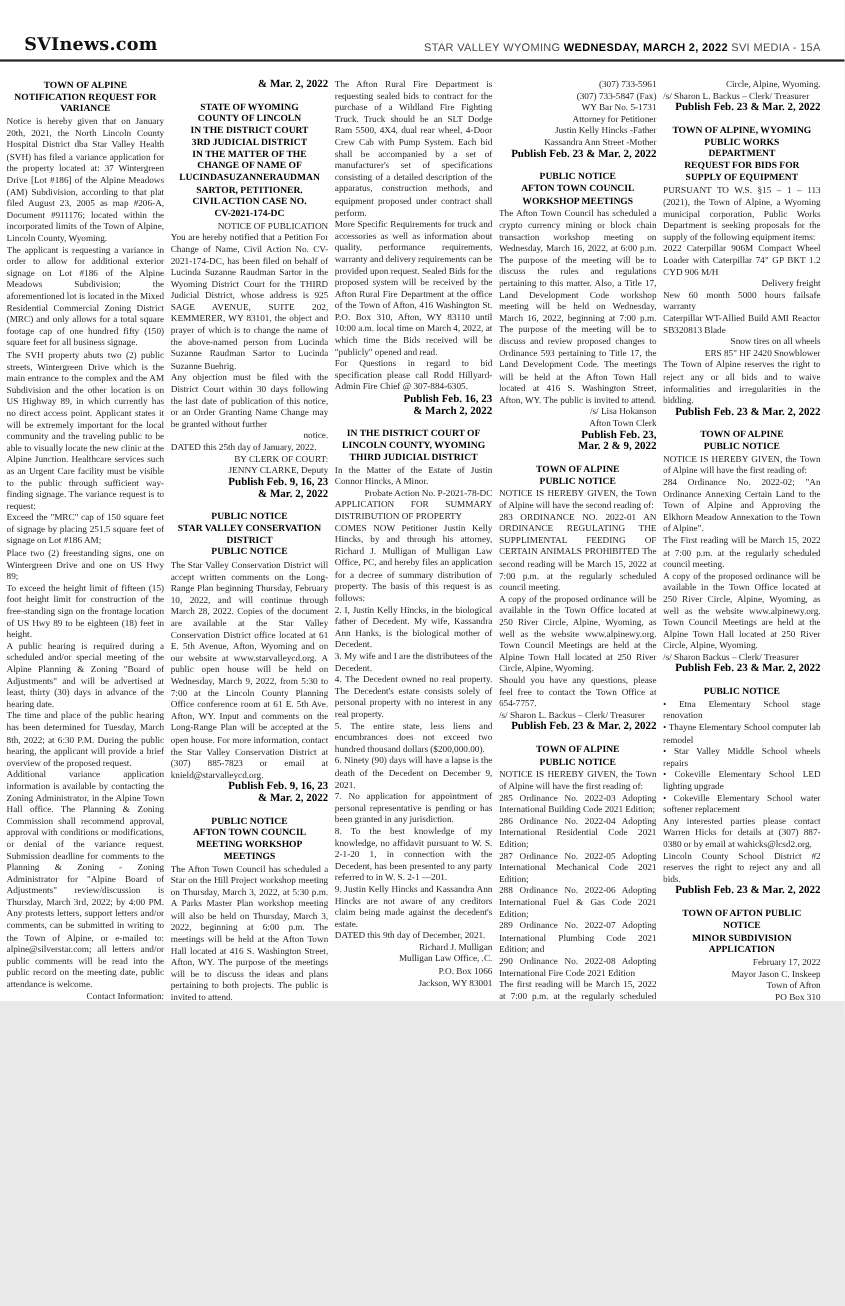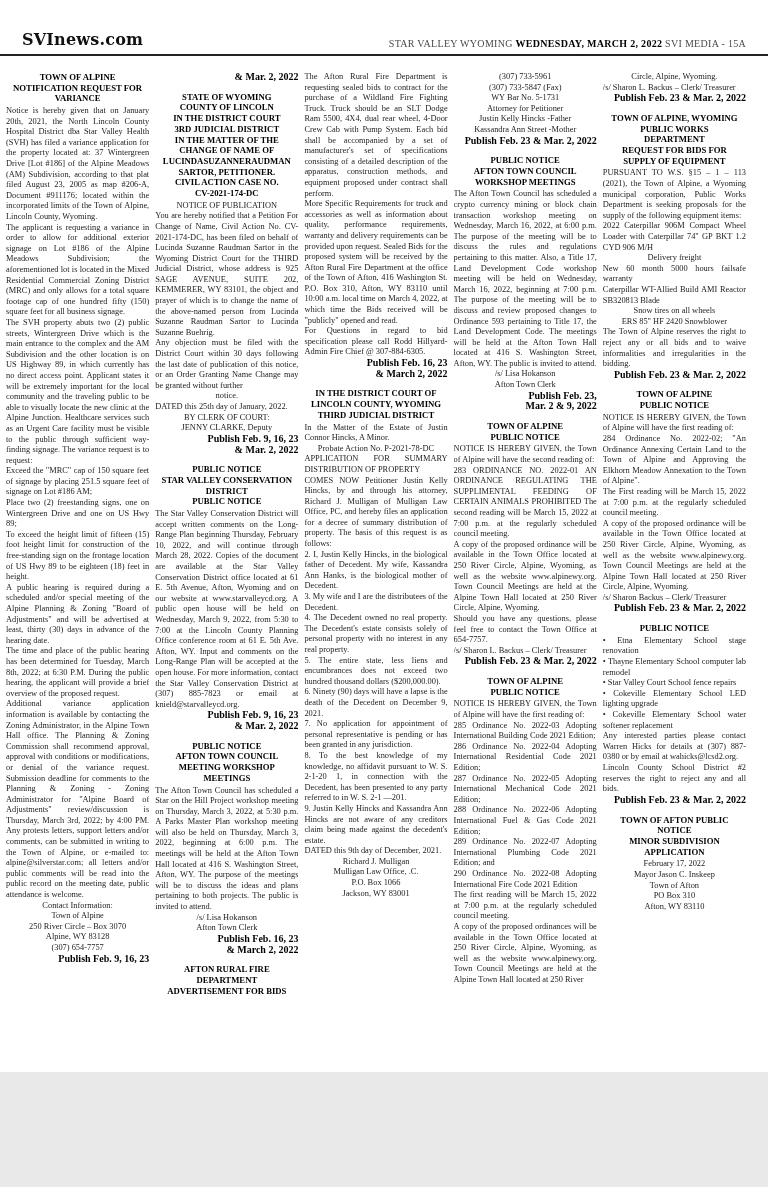--- a/index.html
+++ b/index.html
@@ -1,44 +1,44 @@
 <!DOCTYPE html>
 <html><head>
 <meta charset="utf-8">
 <style>
   * { margin:0; padding:0; box-sizing:border-box; }
   html,body { background:#e9e9e9; }
   .page {
-    width:768px; height:1072px; margin:0 auto; background:#ffffff;
+    width:768px; height:910px; margin:0 auto; background:#ffffff;
     font-family:"Liberation Serif", serif; color:#1a1a1a; overflow:hidden;
     position:relative;
   }
   .masthead {
     display:flex; justify-content:space-between; align-items:flex-end;
     padding:30px 22px 5px 22px; border-bottom:2px solid #222222;
   }
   .site-logo {
     font-family:"DejaVu Serif", serif; font-weight:bold; font-size:16px;
     letter-spacing:0.2px; color:#111111;
   }
   .mast-right {
-    font-family:Liberation Serif, serif; font-size:10px;
+    font-family:Liberation Sans, sans-serif; font-size:10px;
     letter-spacing:0.3px; color:#4a4a4a; white-space:nowrap;padding-left:26px;
   }
   .mast-right .mast-date { font-weight:bold; color:#000000; }
   .columns {
     display:flex; gap:6px; padding:16px 22px 0 6px; height:1110px;
   }
   .column { flex:1 1 0; min-width:0; overflow:hidden; }
   .para {
     font-size:8.4px; line-height:10.6px; text-align:justify;
     text-justify:inter-word; color:#1c1c1c;
   }
   .text-line {
-    font-size:8.4px; line-height:10.6px; text-align:center; color:#1c1c1c;
+    font-size:8.4px; line-height:10.6px; text-align:right; color:#1c1c1c;
   }
   .notice-heading {
     font-size:8.7px; line-height:10.7px; font-weight:bold; text-align:center;
     white-space:pre-line; margin-top:9px; margin-bottom:2px; color:#000000;
   }
   .column .notice-heading:first-child { margin-top:0; }
   .publish-line {
     font-size:10px; line-height:10.7px; font-weight:bold; text-align:right;
     white-space:pre-line; color:#000000;
   }
@@ -198,21 +198,21 @@
 PUBLIC NOTICE</div>
         <p class="para">NOTICE IS HEREBY GIVEN, the Town of Alpine will have the first reading of:</p>
         <p class="para">284 Ordinance No. 2022-02; "An Ordinance Annexing Certain Land to the Town of Alpine and Approving the Elkhorn Meadow Annexation to the Town of Alpine".</p>
         <p class="para">The First reading will be March 15, 2022 at 7:00 p.m. at the regularly scheduled council meeting.</p>
         <p class="para">A copy of the proposed ordinance will be available in the Town Office located at 250 River Circle, Alpine, Wyoming, as well as the website www.alpinewy.org.  Town Council Meetings are held at the Alpine Town Hall located at 250 River Circle, Alpine, Wyoming.</p>
         <p class="para">/s/ Sharon Backus – Clerk/ Treasurer</p>
         <div class="publish-line">Publish Feb. 23 &amp; Mar. 2, 2022</div>
         <div class="notice-heading">PUBLIC NOTICE</div>
         <p class="para">• Etna Elementary School stage renovation</p>
         <p class="para">• Thayne Elementary School computer lab remodel</p>
-        <p class="para">• Star Valley Court School fence repairs</p>
+        <p class="para">• Star Valley Middle School wheels repairs</p>
         <p class="para">• Cokeville Elementary School LED lighting upgrade</p>
         <p class="para">• Cokeville Elementary School water softener replacement</p>
         <p class="para">Any interested parties please contact Warren Hicks for details at (307) 887-0380 or  by email at wahicks@lcsd2.org.</p>
         <p class="para">Lincoln County School District #2 reserves the right to reject any and all bids.</p>
         <div class="publish-line">Publish Feb. 23 &amp; Mar. 2, 2022</div>
         <div class="notice-heading">TOWN OF AFTON PUBLIC
 NOTICE
 MINOR SUBDIVISION
 APPLICATION</div>
         <div class="text-line">February 17, 2022</div>

